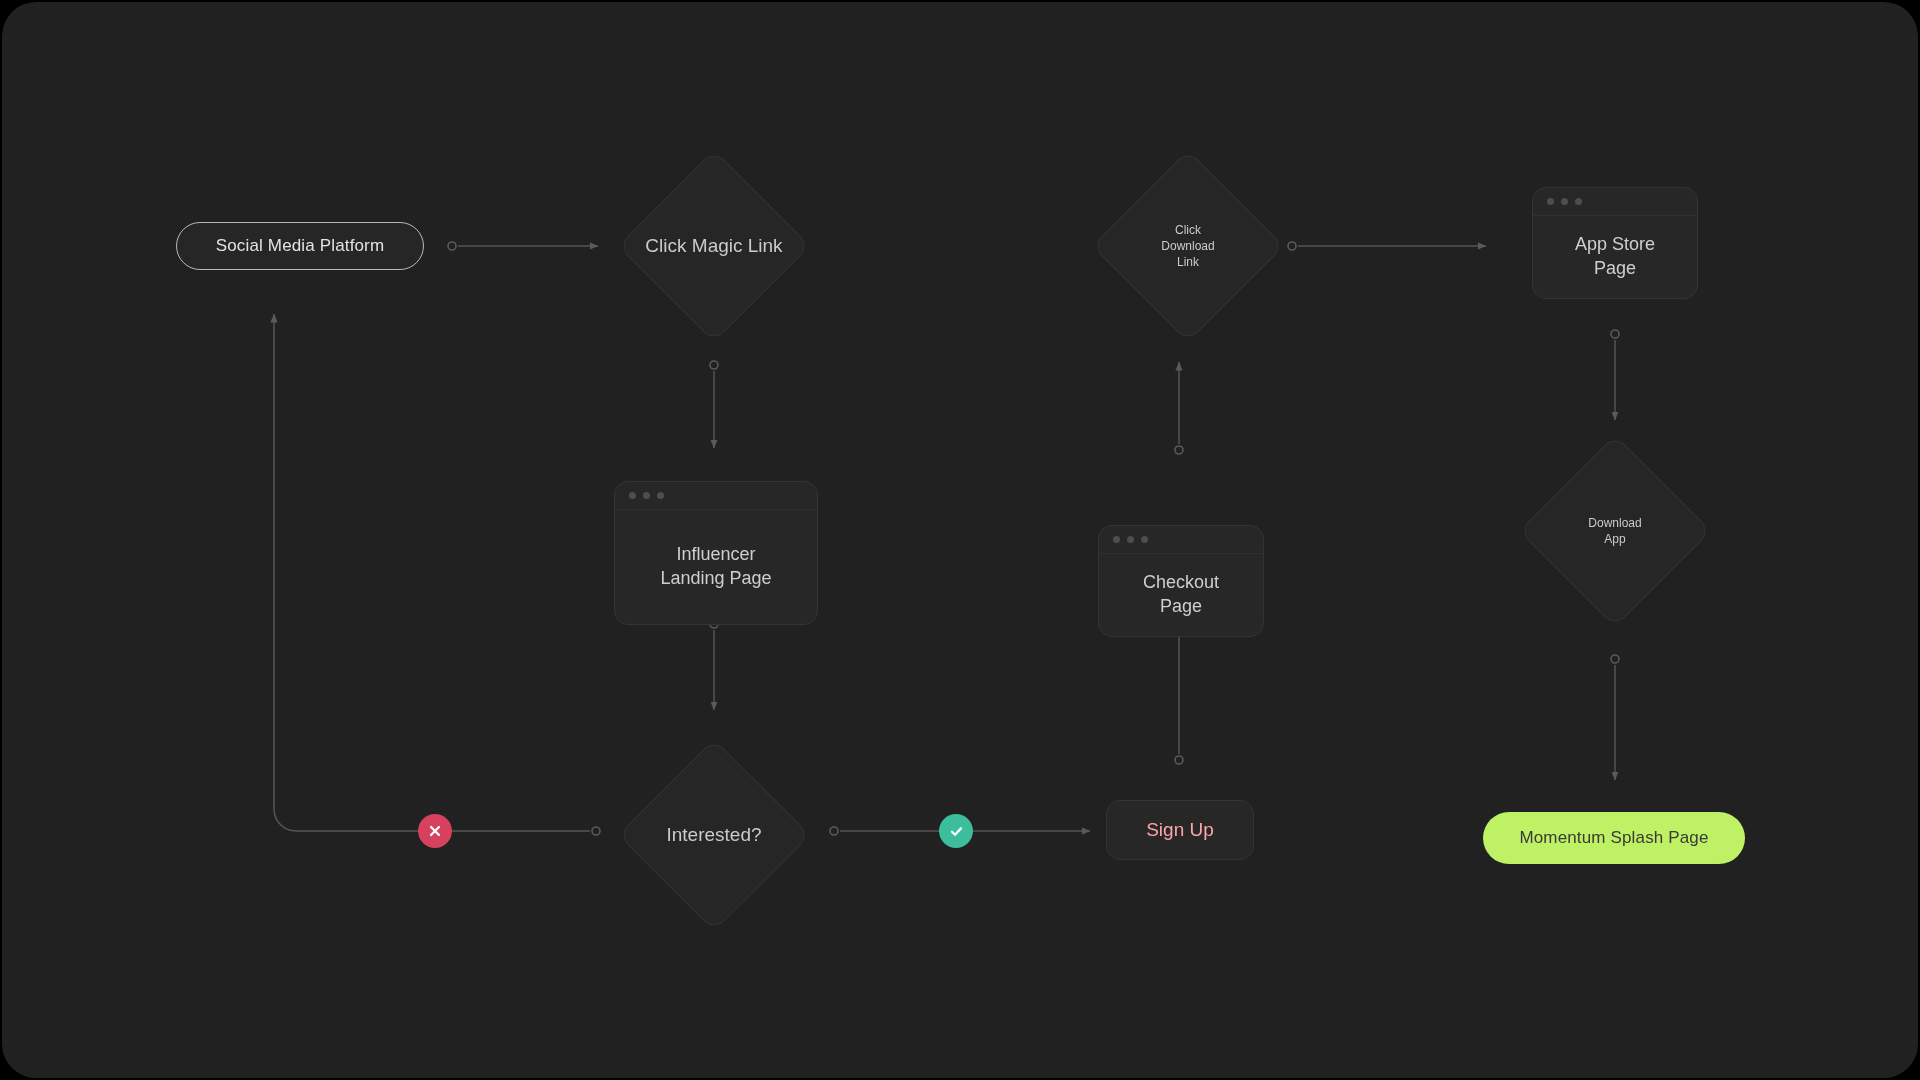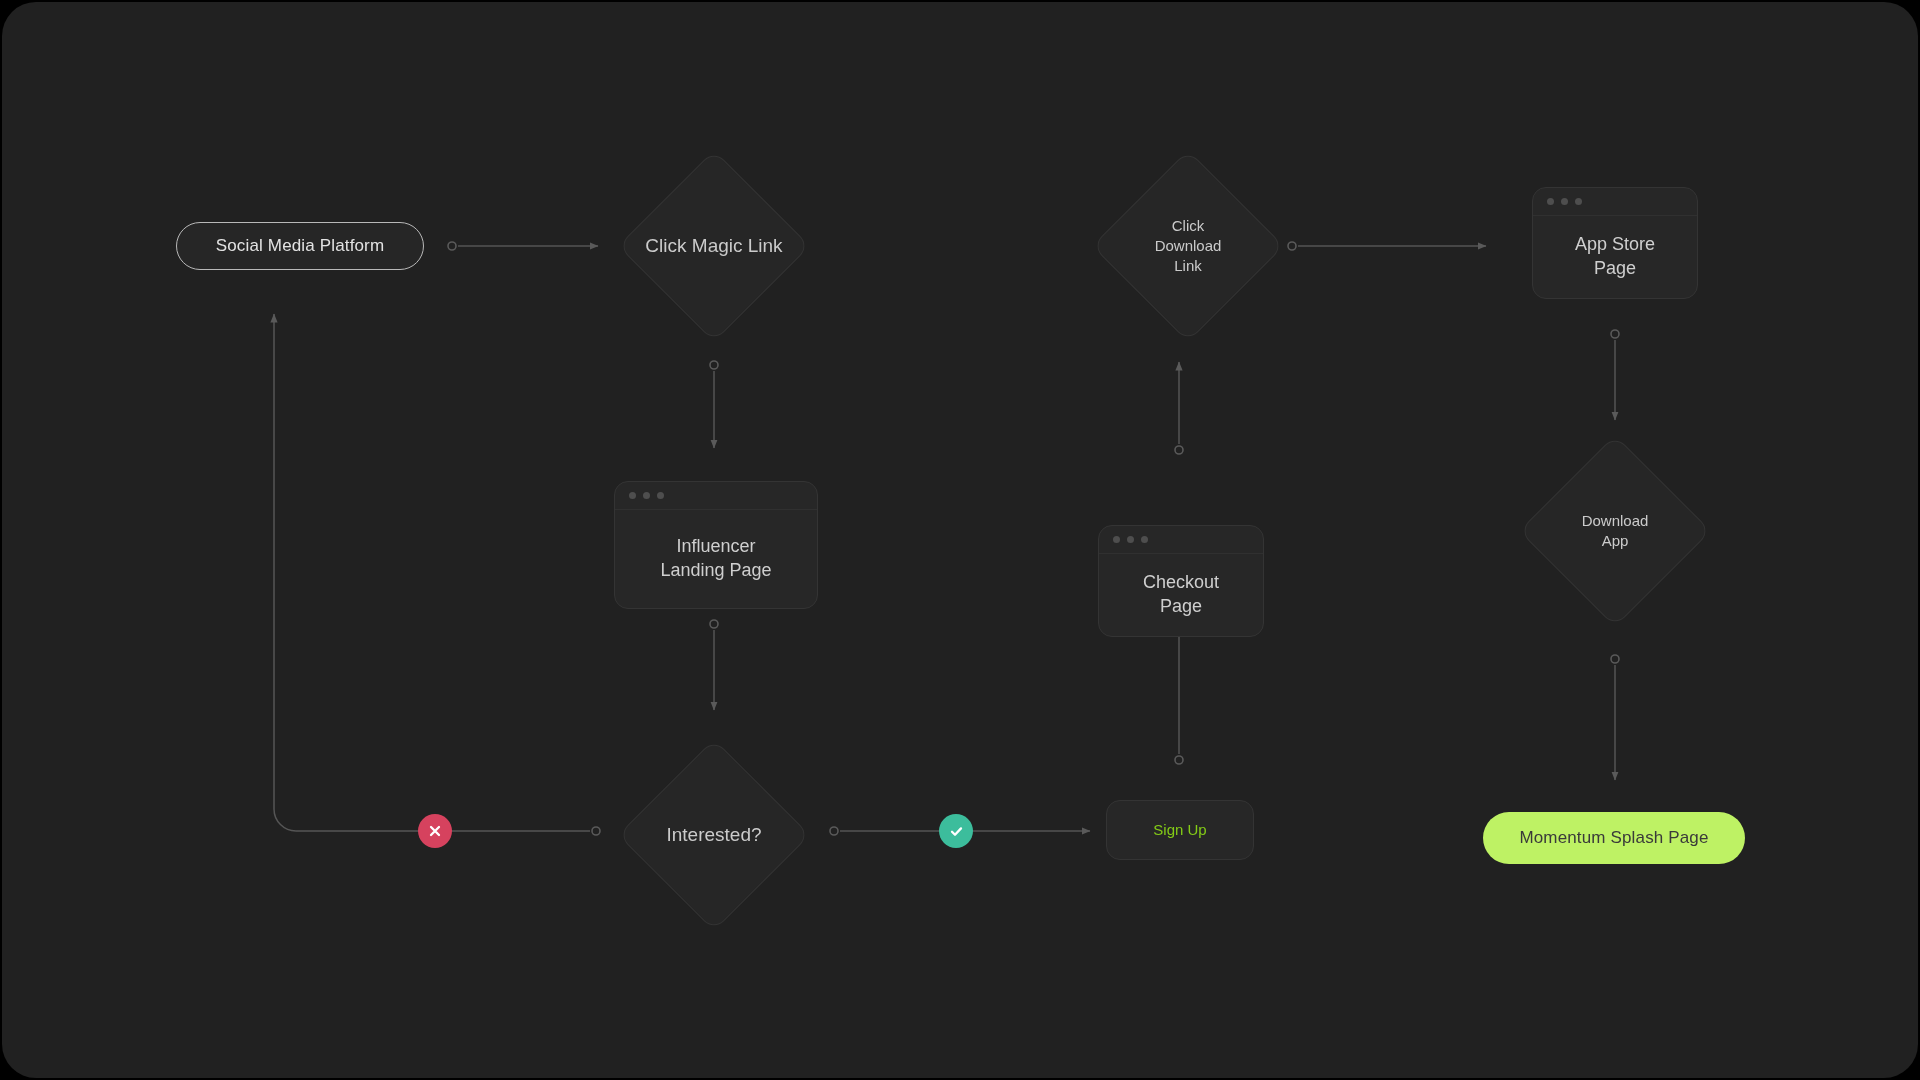--- a/index.html
+++ b/index.html
@@ -116,43 +116,43 @@
     white-space: pre-line;
   }
 
   
   .plain-box {
     background: #272727;
     border: 1px solid #343434;
     border-radius: 14px;
   }
   .plain-box .label {
-    color: #84cc16;
-    font-size: 15px;
+    color: #fca5a5;
+    font-size: 19px;
     text-align: center;
     line-height: 1.3;
   }
 
   
   .diamond {
     background: transparent;
   }
   .diamond .shape {
     position: absolute;
     left: 50%;
     top: 50%;
     background: #262626;
     border: 1px solid #333333;
     border-radius: 14px;
     transform: translate(-50%, -50%) rotate(45deg);
   }
   .diamond .label {
     position: relative;
     color: #cbcbcb;
-    font-size: 15px;
+    font-size: 12px;
     text-align: center;
     line-height: 1.35;
     white-space: pre-line;
     z-index: 2;
   }
   .diamond.wide .label { font-size: 19px; }
 
   
   .badge {
     position: absolute;
@@ -236,21 +236,21 @@
 
     <div class="node pill-outline" style="left:174px; top:220px; width:248px; height:48px;">
       <span class="label">Social Media Platform</span>
     </div>
 
     <div class="node diamond wide" style="left:617px; top:149px; width:190px; height:190px;">
       <span class="shape" style="width:134px; height:134px;"></span>
       <span class="label">Click Magic Link</span>
     </div>
 
-    <div class="node card" style="left:612px; top:479px; width:204px; height:128px;">
+    <div class="node card" style="left:612px; top:479px; width:204px; height:144px;">
       <div class="titlebar">
         <span class="dot"></span>
         <span class="dot"></span>
         <span class="dot"></span>
       </div>
       <div class="body">
         <span class="label">Influencer
 Landing Page</span>
       </div>
     </div>

